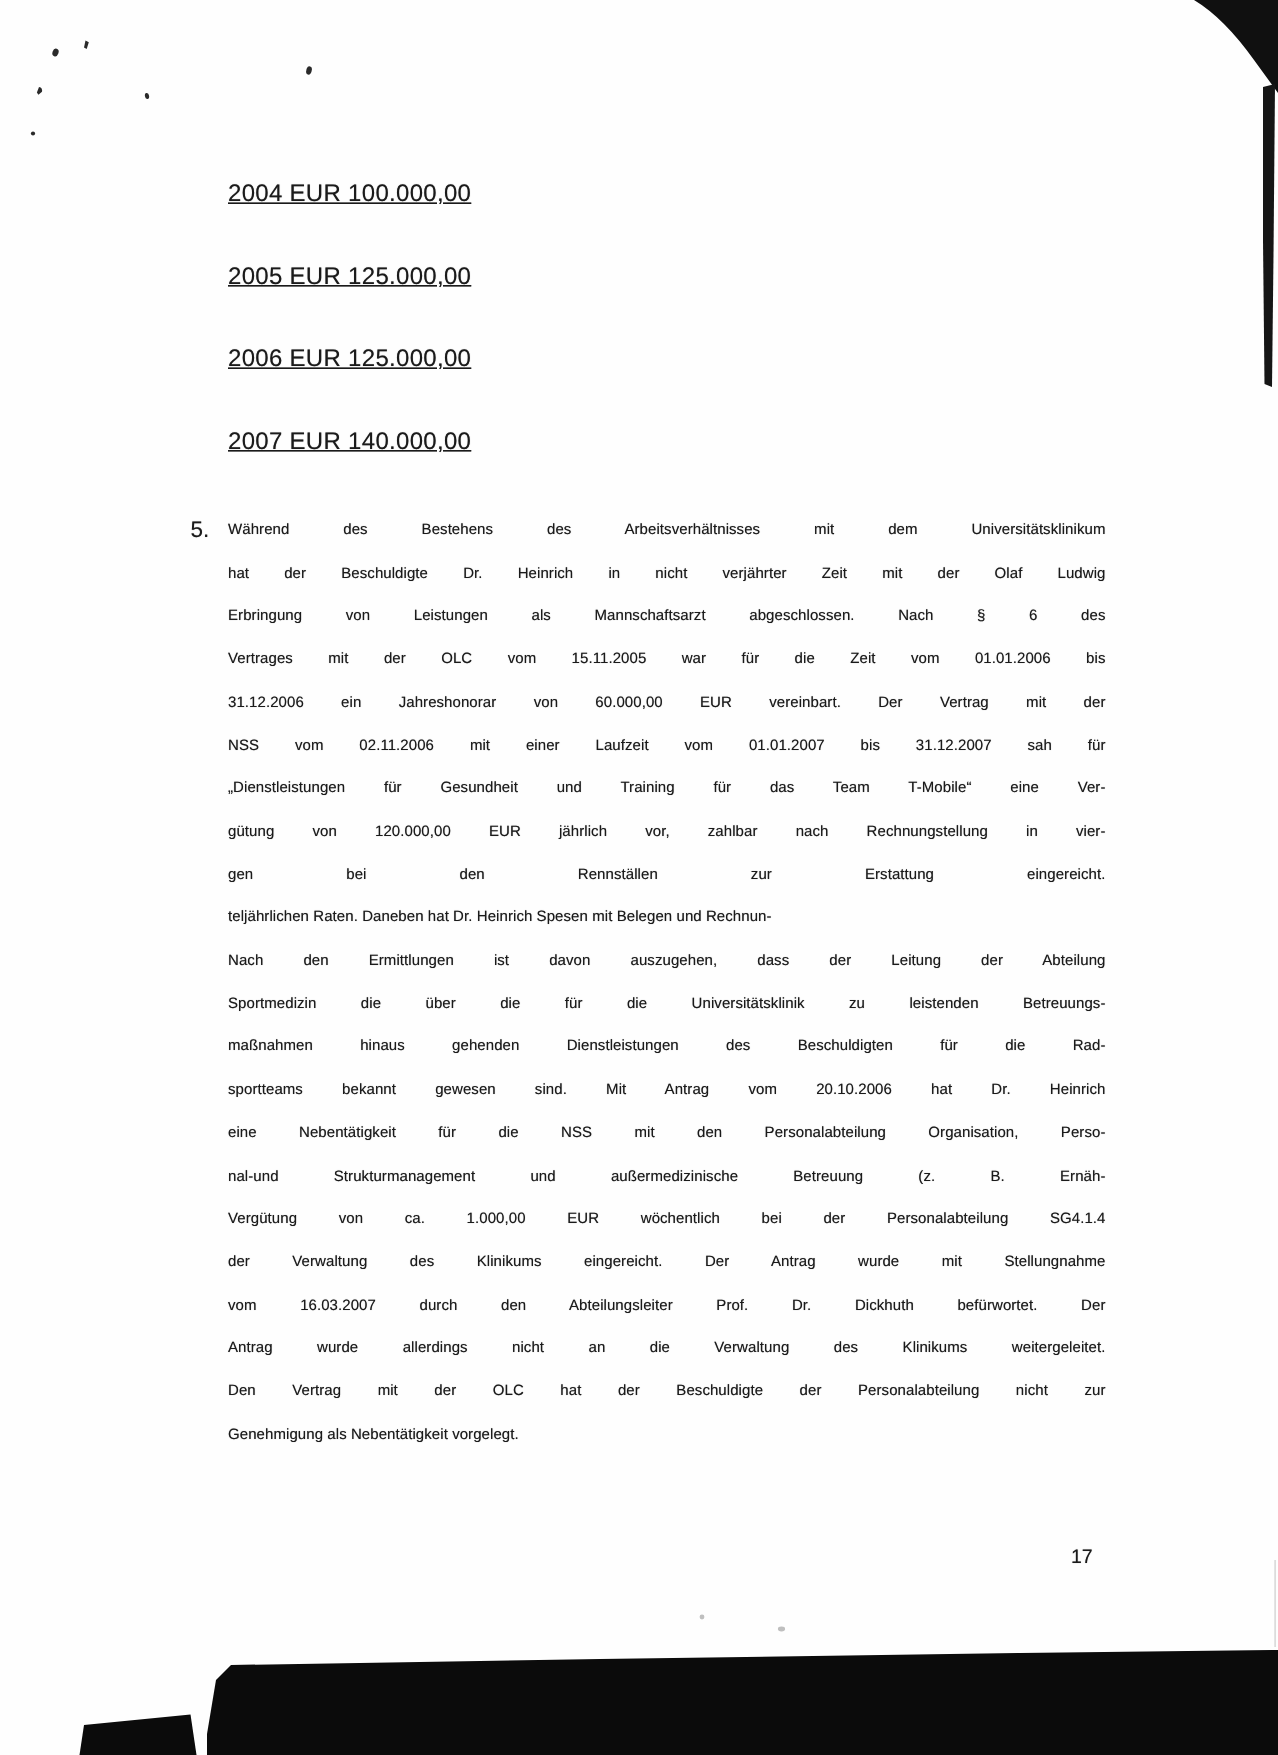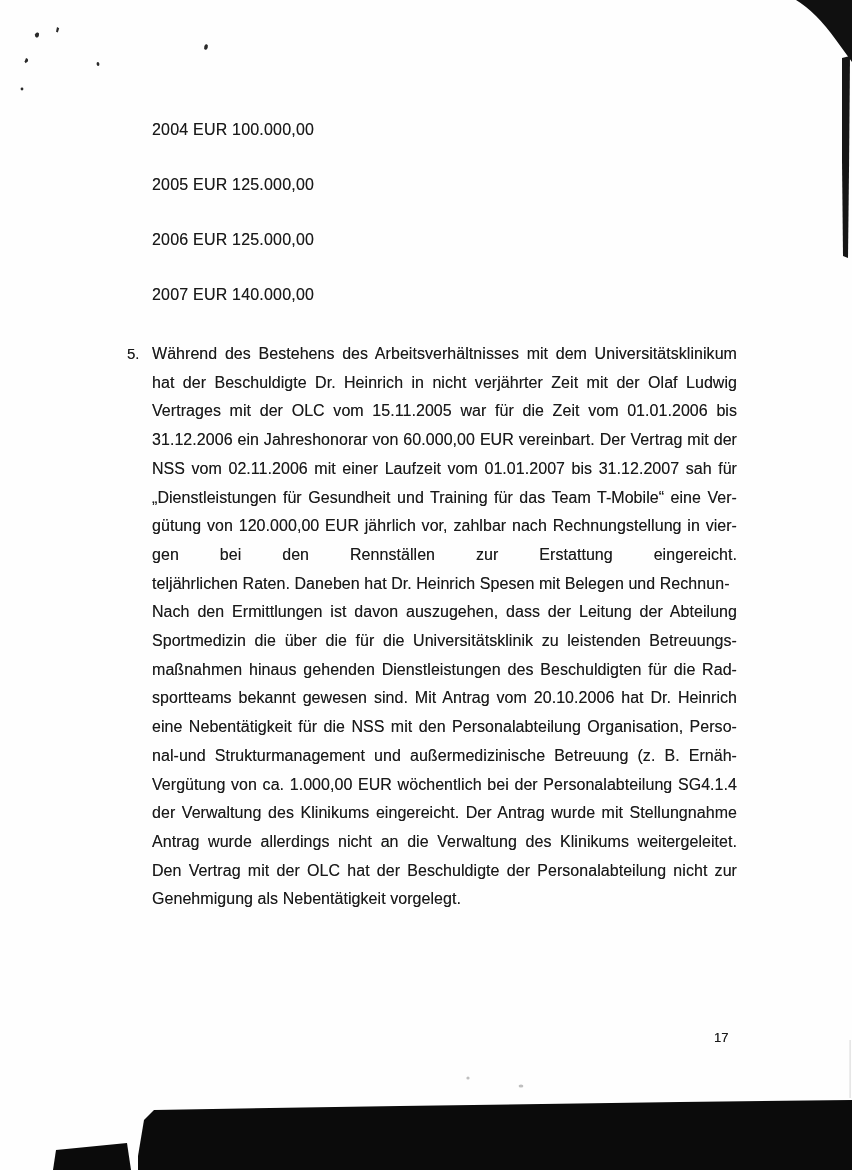--- a/index.html
+++ b/index.html
@@ -21,40 +21,41 @@
     left: 152px;
     top: 121px;
   }
   .amount-line {
     font-size: 16px;
     line-height: 18px;
     margin-bottom: 37px;
     letter-spacing: 0.2px;
     white-space: nowrap;
     text-shadow: 0 0 0.5px rgba(20,20,20,0.55);
+    text-decoration: underline;
   }
 
   
   .item5 {
     position: absolute;
     left: 127px;
     top: 340px;
     display: flex;
     align-items: flex-start;
   }
   .item-number {
     width: 25px;
     font-size: 15px;
     line-height: 28.7px;
     text-shadow: 0 0 0.5px rgba(20,20,20,0.55);
   }
   .item-text { width: 585px; }
   .para { margin: 0; }
   .line {
-    font-size: 16px;
+    font-size: 10px;
     line-height: 28.7px;
     text-align: justify;
     text-align-last: justify;
     white-space: normal;
     letter-spacing: 0.05px;
     text-shadow: 0 0 0.5px rgba(20,20,20,0.55);
   }
   .para .line:last-child {
     text-align: justify;
     text-align-last: left;
@@ -88,37 +89,39 @@
       <div class="amount-line">2006 EUR 125.000,00</div>
       <div class="amount-line">2007 EUR 140.000,00</div>
     </div>
 
   <div class="item5">
     <div class="item-number">5.</div>
     <div class="item-text">
       <div class="para">
           <div class="line">Während des Bestehens des Arbeitsverhältnisses mit dem Universitätsklinikum</div>
           <div class="line">hat der Beschuldigte Dr. Heinrich in nicht verjährter Zeit mit der Olaf Ludwig</div>
+          <div class="line">Erbringung von Leistungen als Mannschaftsarzt abgeschlossen. Nach § 6 des</div>
           <div class="line">Vertrages mit der OLC vom 15.11.2005 war für die Zeit vom 01.01.2006 bis</div>
           <div class="line">31.12.2006 ein Jahreshonorar von 60.000,00 EUR vereinbart. Der Vertrag mit der</div>
           <div class="line">NSS vom 02.11.2006 mit einer Laufzeit vom 01.01.2007 bis 31.12.2007 sah für</div>
           <div class="line">„Dienstleistungen für Gesundheit und Training für das Team T-Mobile“ eine Ver-</div>
           <div class="line">gütung von 120.000,00 EUR jährlich vor, zahlbar nach Rechnungstellung in vier-</div>
           <div class="line">gen bei den Rennställen zur Erstattung eingereicht.</div>
           <div class="line">teljährlichen Raten. Daneben hat Dr. Heinrich Spesen mit Belegen und Rechnun-</div>
         </div>
       <div class="para">
           <div class="line">Nach den Ermittlungen ist davon auszugehen, dass der Leitung der Abteilung</div>
           <div class="line">Sportmedizin die über die für die Universitätsklinik zu leistenden Betreuungs-</div>
           <div class="line">maßnahmen hinaus gehenden Dienstleistungen des Beschuldigten für die Rad-</div>
           <div class="line">sportteams bekannt gewesen sind. Mit Antrag vom 20.10.2006 hat Dr. Heinrich</div>
           <div class="line">eine Nebentätigkeit für die NSS mit den Personalabteilung Organisation, Perso-</div>
           <div class="line">nal-und Strukturmanagement und außermedizinische Betreuung (z. B. Ernäh-</div>
           <div class="line">Vergütung von ca. 1.000,00 EUR wöchentlich bei der Personalabteilung SG4.1.4</div>
           <div class="line">der Verwaltung des Klinikums eingereicht. Der Antrag wurde mit Stellungnahme</div>
+          <div class="line">vom 16.03.2007 durch den Abteilungsleiter Prof. Dr. Dickhuth befürwortet. Der</div>
           <div class="line">Antrag wurde allerdings nicht an die Verwaltung des Klinikums weitergeleitet.</div>
           <div class="line">Den Vertrag mit der OLC hat der Beschuldigte der Personalabteilung nicht zur</div>
           <div class="line">Genehmigung als Nebentätigkeit vorgelegt.</div>
         </div>
     </div>
   </div>
 
   <div class="page-number">17</div>
 
   <svg class="artifacts" viewBox="0 0 852 1170" xmlns="http://www.w3.org/2000/svg">

